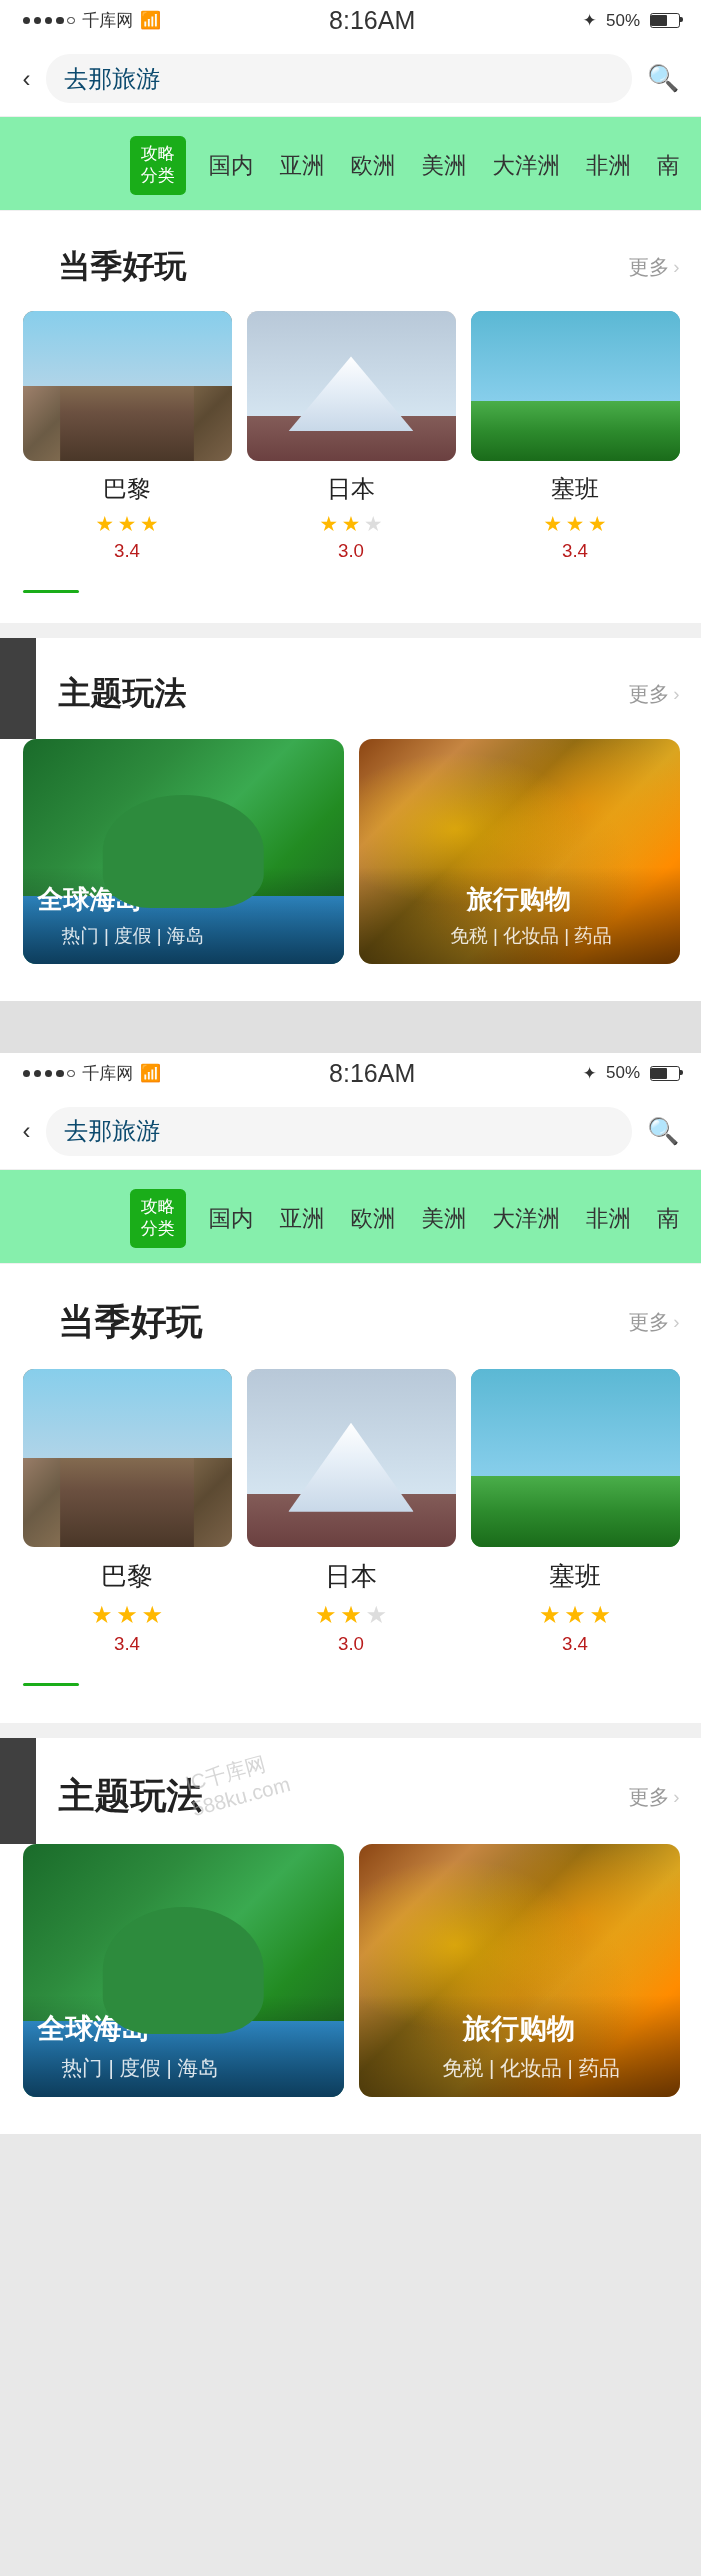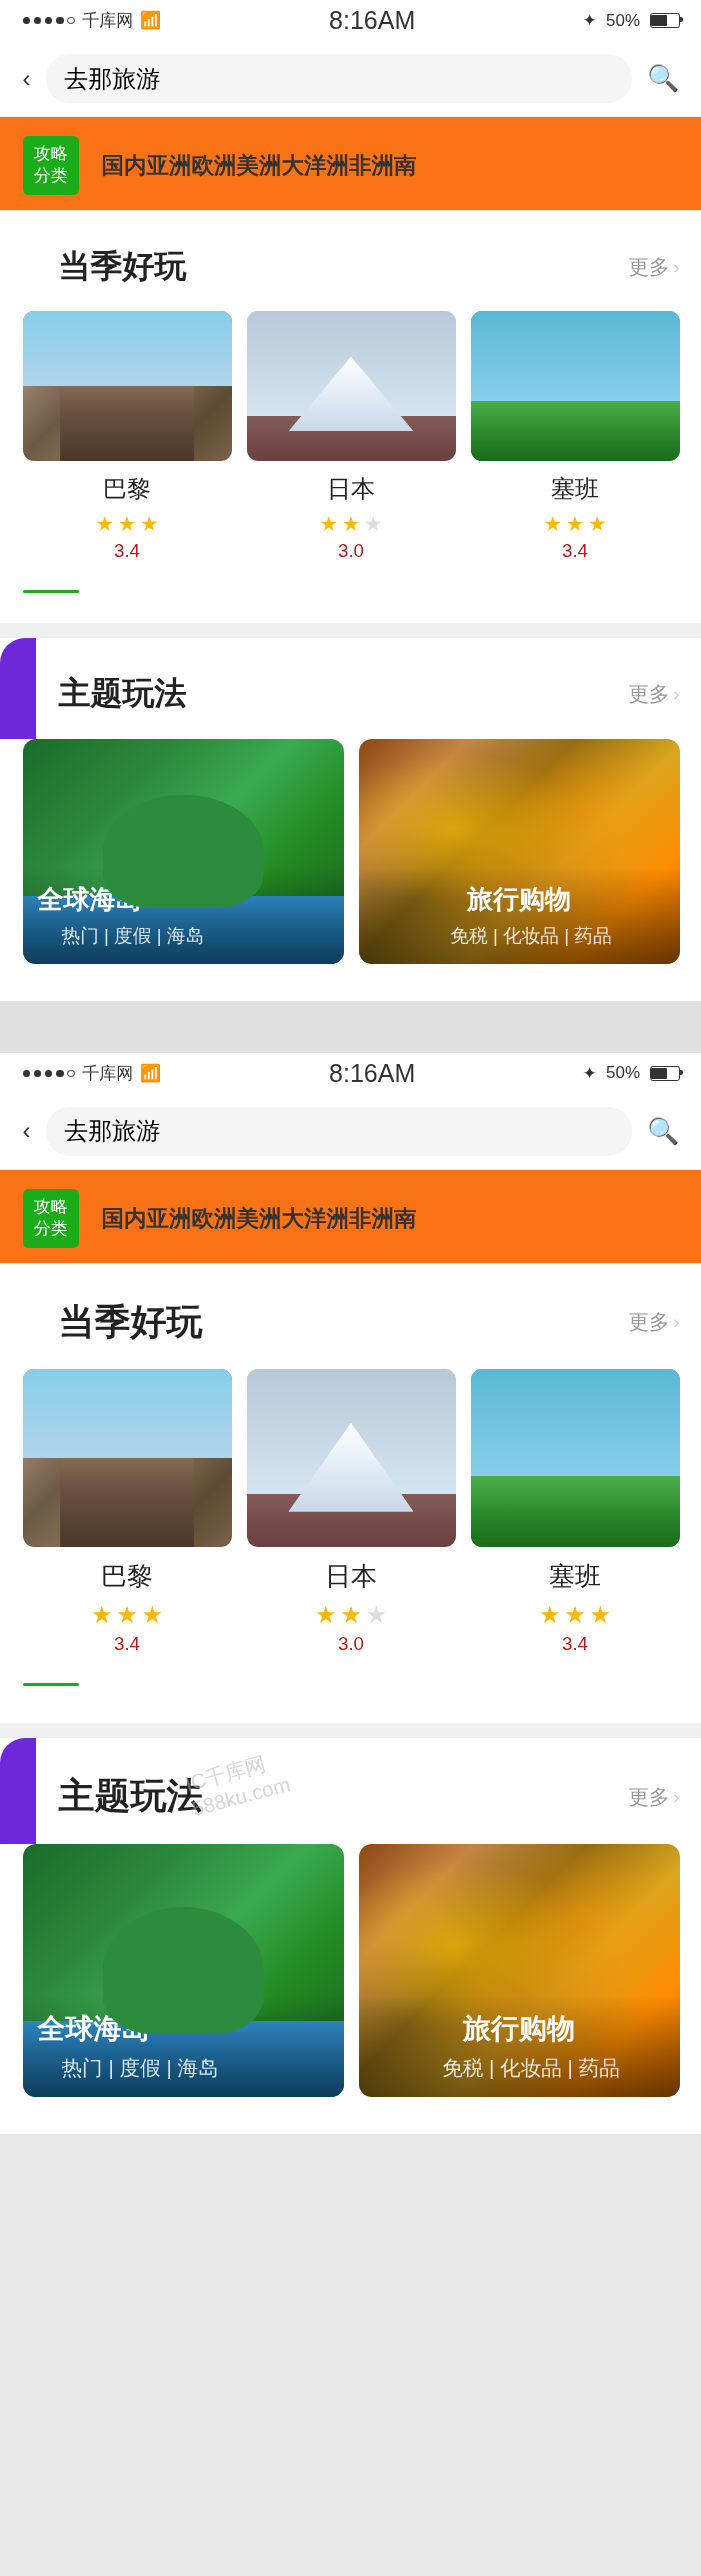--- a/index.html
+++ b/index.html
@@ -72,53 +72,54 @@
     .search-input-wrap {
       flex: 1;
       height: 49px;
       background: #f5f5f5;
       border-radius: 24px;
       display: flex;
       align-items: center;
       padding: 0 18.7px;
     }
     .search-placeholder {
-      color: #000000;
+      color: #0c4a6e;
       font-size: 24px;
     }
     .search-icon-wrap {
       font-size: 26px;
       color: #999;
     }
 
     
     .category-bar {
-      background: #f97316;
+      background: #86efac;
       padding: 18.7px 22.5px 15px;
       display: flex;
       align-items: center;
       gap: 0;
       border-bottom: 0.9px solid #f0f0f0;
+      justify-content: flex-end;
     }
     .category-tag {
       background: #1aad19;
       color: #fff;
       font-size: 17px;
       padding: 7.5px 11.2px;
       border-radius: 5.6px;
       line-height: 1.3;
       text-align: center;
       margin-right: 22.5px;
       flex-shrink: 0;
     }
     .category-items {
       display: flex;
       align-items: center;
+      gap: 26px;
       overflow: hidden;
-      font-weight: bold;
     }
     .category-item {
       font-size: 22.5px;
       color: #333;
       white-space: nowrap;
       cursor: pointer;
     }
 
     
     .section-header {
@@ -267,22 +268,21 @@
     }
 
     
     .section-divider {
       height: 15px;
       background: #f0f0f0;
     }
 
     
     .theme-section {
-      background: #6d28d9;
-      border-radius: 25px;
+      background: #404040;
     }
     .theme-cards-row {
       display: flex;
       gap: 15px;
       padding: 0 22.5px 37px;
       background: #fff;
     }
     .theme-card {
       flex: 1;
       border-radius: 13px;

